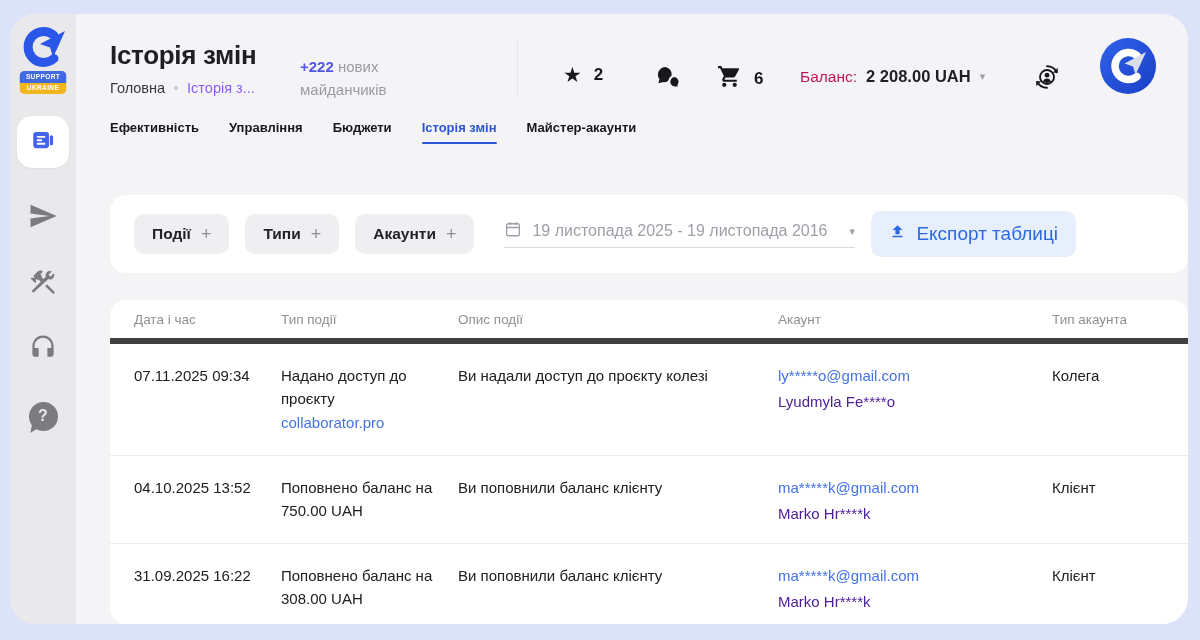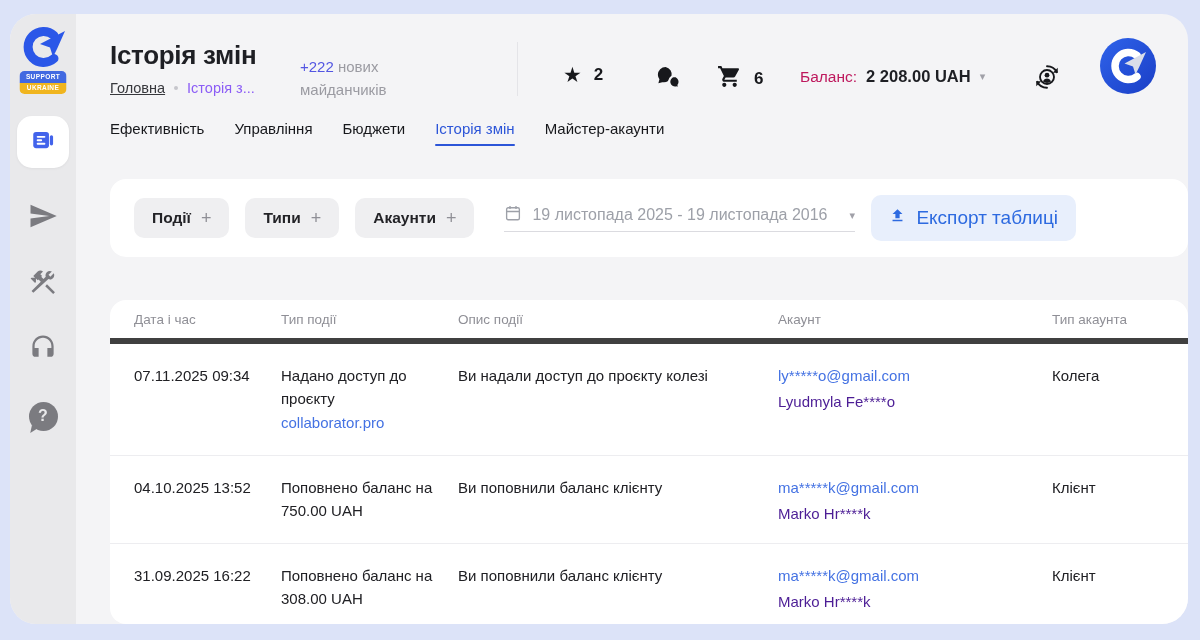--- a/index.html
+++ b/index.html
@@ -43,44 +43,44 @@
     content:"";position:absolute;left:2px;bottom:-3px;width:0;height:0;
     border-left:8px solid #7b7b80;border-bottom:8px solid transparent;transform:rotate(12deg);
   }
   
   .main{flex:1;position:relative;}
   .page-title{
     position:absolute;left:34px;top:26px;font-size:26px;font-weight:700;
     color:var(--text_dark,#1e1f24);letter-spacing:-.3px;
   }
   .breadcrumb{position:absolute;left:34px;top:66px;display:flex;align-items:center;gap:9px;font-size:14.5px;}
-  .breadcrumb .home{color:#37383d;text-decoration:underline;}
+  .breadcrumb .home{color:#37383d;}
   .breadcrumb .dot{width:4px;height:4px;border-radius:50%;background:#c6c6cc;}
   .breadcrumb .cur{color:#8b5cf6;}
   .promo{position:absolute;left:224px;top:42px;width:112px;font-size:15px;line-height:1.5;color:#9b9ba2;}
-  .promo .cnt{color:var(--promo_indigo,#5356e2);}
+  .promo .cnt{color:var(--promo_indigo,#5356e2);font-weight:bold;}
   .topbar-divider{position:absolute;left:441px;top:28px;width:1px;height:54px;background:#e4e4e8;}
   .stat{position:absolute;top:50px;display:flex;align-items:center;gap:12px;color:#17181c;}
   .stat .num{font-size:17px;font-weight:700;}
   .stat .glyph{font-size:21px;line-height:1;}
   .balance{position:absolute;left:724px;top:53px;display:flex;align-items:center;gap:9px;cursor:pointer;}
   .balance .lbl{font-size:15.5px;color:#be185d;}
   .balance .val{font-size:16.5px;font-weight:700;color:var(--text_dark,#1e1f24);}
   .chev{font-size:11px;color:#a0a0a8;}
   .switch-acc{position:absolute;left:956px;top:48px;width:30px;height:30px;cursor:pointer;}
   .avatar{position:absolute;left:1024px;top:24px;width:56px;height:56px;border-radius:50%;cursor:pointer;}
   
   .tabs{position:absolute;left:34px;top:106px;display:flex;gap:30px;}
-  .tab{font-size:15px;font-weight:400;color:#17181c;cursor:pointer;display:flex;flex-direction:column;gap:7px;}
+  .tab{font-size:13px;font-weight:700;color:#17181c;cursor:pointer;display:flex;flex-direction:column;gap:7px;}
   .tab::after{content:"";height:2px;border-radius:1px;background:transparent;}
   .tab.active{color:var(--accent_blue,#2c55d8);}
   .tab.active::after{background:var(--accent_blue,#2c55d8);}
   
   .filter-card{
-    position:absolute;left:34px;top:165px;width:1078px;height:78px;background:var(--card,#fff);
+    position:absolute;left:34px;top:181px;width:1078px;height:78px;background:var(--card,#fff);
     border-radius:16px;display:flex;align-items:center;padding:0 24px;box-sizing:border-box;
   }
   .chip{
     background:var(--chip_bg,#efeff1);border-radius:10px;padding:11px 18px;margin-right:16px;
     font-size:15.5px;font-weight:600;color:#232327;display:flex;align-items:center;gap:10px;cursor:pointer;
   }
   .chip .plus{color:#8f8f96;font-weight:400;font-size:18px;line-height:.8;}
   .datepicker{
     margin-left:14px;display:flex;align-items:center;gap:10px;cursor:pointer;
     border-bottom:1px solid #dbdbe0;padding-bottom:5px;color:#9da0a8;font-size:16px;

